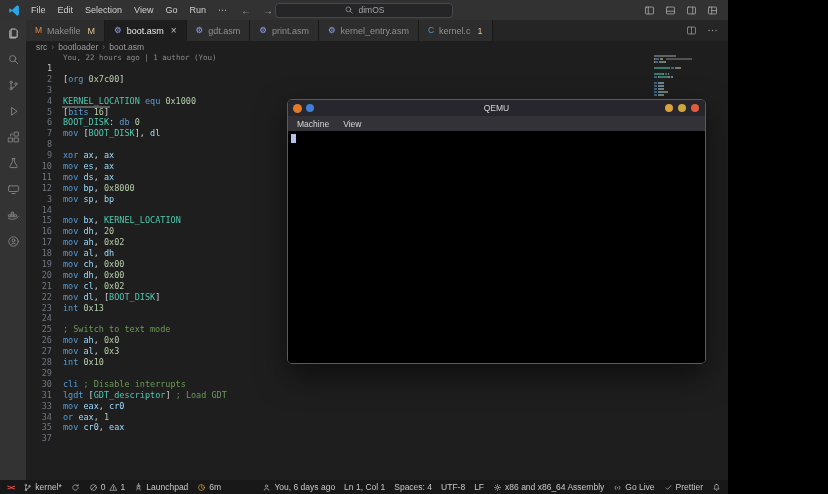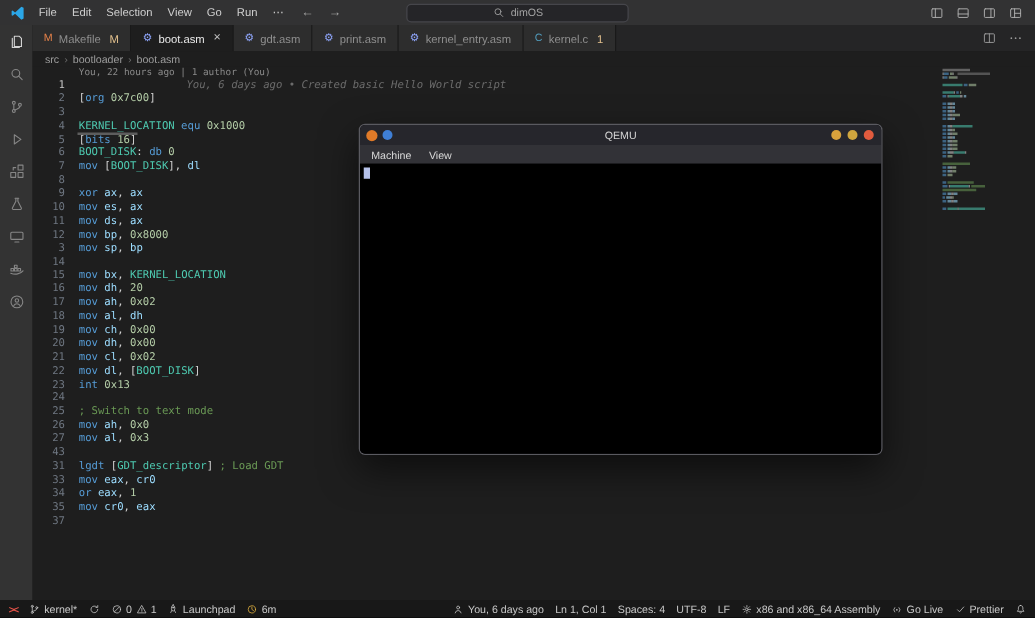--- a/index.html
+++ b/index.html
@@ -1,16 +1,16 @@
 <!DOCTYPE html>
 <html><head>
 <meta charset="utf-8">
 <style>
   html,body{margin:0;padding:0;background:#000;}
-  .app{position:relative;width:828px;height:494px;overflow:hidden;background:#1e1e1e;
+  .app{position:relative;width:728px;height:494px;overflow:hidden;background:#1e1e1e;
        font-family:"Liberation Sans",sans-serif;color:#ccc;cursor:default;}
   
   .titlebar{position:absolute;top:0;left:0;right:0;height:20px;background:#323233;
             display:flex;align-items:center;padding-left:8px;font-size:9px;color:#cfcfcf;z-index:40;}
   .vscode-logo{display:flex;margin-right:4px;}
   .vscode-logo svg{width:13px;height:13px;}
   .menus{display:flex;}
   .menu-item{padding:0 6px;}
   .nav-arrows{position:absolute;left:241px;top:0;height:20px;display:flex;align-items:center;gap:12px;
               color:#a8a8a8;font-size:10px;}
@@ -277,21 +277,21 @@
       <div class="breadcrumb">
           <span class="crumb">src</span>
           <span class="crumb-sep">›</span>
           <span class="crumb">bootloader</span>
           <span class="crumb-sep">›</span>
           <span class="crumb">boot.asm</span>
         </div>
       <div class="editor">
         <div class="codelens">You, 22 hours ago | 1 author (You)</div>
         <div>
-            <div class="code-line"><span class="ln active">1</span><span class="line-text boxed"><span class="tk-pun">[</span><span class="tk-kw">bits</span><span class="tk-pln"> </span><span class="tk-num">16</span><span class="tk-pun">]</span></span><span class="blame">You, 6 days ago • Created basic Hello World script</span></div>
+            <div class="code-line"><span class="ln active">1</span><span class="line-text boxed"><span class="tk-pun">[</span><span class="tk-kw">bits</span><span class="tk-pln"> </span><span class="tk-num">16</span><span class="tk-pun">]</span></span></div>
             <div class="code-line"><span class="ln">2</span><span class="line-text"><span class="tk-pun">[</span><span class="tk-kw">org</span><span class="tk-pln"> </span><span class="tk-num">0x7c00</span><span class="tk-pun">]</span></span></div>
             <div class="code-line"><span class="ln">3</span><span class="line-text"></span></div>
             <div class="code-line"><span class="ln">4</span><span class="line-text"><span class="tk-lbl">KERNEL_LOCATION</span><span class="tk-pln"> </span><span class="tk-kw">equ</span><span class="tk-pln"> </span><span class="tk-num">0x1000</span></span></div>
             <div class="code-line"><span class="ln">5</span><span class="line-text"></span></div>
             <div class="code-line"><span class="ln">6</span><span class="line-text"><span class="tk-lbl">BOOT_DISK</span><span class="tk-pun">:</span><span class="tk-pln"> </span><span class="tk-kw">db</span><span class="tk-pln"> </span><span class="tk-num">0</span></span></div>
             <div class="code-line"><span class="ln">7</span><span class="line-text"><span class="tk-kw">mov</span><span class="tk-pln"> </span><span class="tk-pun">[</span><span class="tk-lbl">BOOT_DISK</span><span class="tk-pun">],</span><span class="tk-pln"> </span><span class="tk-reg">dl</span></span></div>
             <div class="code-line"><span class="ln">8</span><span class="line-text"></span></div>
             <div class="code-line"><span class="ln">9</span><span class="line-text"><span class="tk-kw">xor</span><span class="tk-pln"> </span><span class="tk-reg">ax</span><span class="tk-pun">, </span><span class="tk-reg">ax</span></span></div>
             <div class="code-line"><span class="ln">10</span><span class="line-text"><span class="tk-kw">mov</span><span class="tk-pln"> </span><span class="tk-reg">es</span><span class="tk-pun">, </span><span class="tk-reg">ax</span></span></div>
             <div class="code-line"><span class="ln">11</span><span class="line-text"><span class="tk-kw">mov</span><span class="tk-pln"> </span><span class="tk-reg">ds</span><span class="tk-pun">, </span><span class="tk-reg">ax</span></span></div>
@@ -304,21 +304,23 @@
             <div class="code-line"><span class="ln">18</span><span class="line-text"><span class="tk-kw">mov</span><span class="tk-pln"> </span><span class="tk-reg">al</span><span class="tk-pun">, </span><span class="tk-reg">dh</span></span></div>
             <div class="code-line"><span class="ln">19</span><span class="line-text"><span class="tk-kw">mov</span><span class="tk-pln"> </span><span class="tk-reg">ch</span><span class="tk-pun">, </span><span class="tk-num">0x00</span></span></div>
             <div class="code-line"><span class="ln">20</span><span class="line-text"><span class="tk-kw">mov</span><span class="tk-pln"> </span><span class="tk-reg">dh</span><span class="tk-pun">, </span><span class="tk-num">0x00</span></span></div>
             <div class="code-line"><span class="ln">21</span><span class="line-text"><span class="tk-kw">mov</span><span class="tk-pln"> </span><span class="tk-reg">cl</span><span class="tk-pun">, </span><span class="tk-num">0x02</span></span></div>
             <div class="code-line"><span class="ln">22</span><span class="line-text"><span class="tk-kw">mov</span><span class="tk-pln"> </span><span class="tk-reg">dl</span><span class="tk-pun">, [</span><span class="tk-lbl">BOOT_DISK</span><span class="tk-pun">]</span></span></div>
             <div class="code-line"><span class="ln">23</span><span class="line-text"><span class="tk-kw">int</span><span class="tk-pln"> </span><span class="tk-num">0x13</span></span></div>
             <div class="code-line"><span class="ln">24</span><span class="line-text"></span></div>
             <div class="code-line"><span class="ln">25</span><span class="line-text"><span class="tk-cmt">; Switch to text mode</span></span></div>
             <div class="code-line"><span class="ln">26</span><span class="line-text"><span class="tk-kw">mov</span><span class="tk-pln"> </span><span class="tk-reg">ah</span><span class="tk-pun">, </span><span class="tk-num">0x0</span></span></div>
             <div class="code-line"><span class="ln">27</span><span class="line-text"><span class="tk-kw">mov</span><span class="tk-pln"> </span><span class="tk-reg">al</span><span class="tk-pun">, </span><span class="tk-num">0x3</span></span></div>
-            <div class="code-line"><span class="ln">43</span><span class="line-text"></span></div>
+            <div class="code-line"><span class="ln">28</span><span class="line-text"><span class="tk-kw">int</span><span class="tk-pln"> </span><span class="tk-num">0x10</span></span></div>
+            <div class="code-line"><span class="ln">29</span><span class="line-text"></span></div>
+            <div class="code-line"><span class="ln">30</span><span class="line-text"><span class="tk-kw">cli</span><span class="tk-pln"> </span><span class="tk-cmt">; Disable interrupts</span></span></div>
             <div class="code-line"><span class="ln">31</span><span class="line-text"><span class="tk-kw">lgdt</span><span class="tk-pln"> </span><span class="tk-pun">[</span><span class="tk-lbl">GDT_descriptor</span><span class="tk-pun">]</span><span class="tk-pln"> </span><span class="tk-cmt">; Load GDT</span></span></div>
             <div class="code-line"><span class="ln">33</span><span class="line-text"><span class="tk-kw">mov</span><span class="tk-pln"> </span><span class="tk-reg">eax</span><span class="tk-pun">, </span><span class="tk-reg">cr0</span></span></div>
             <div class="code-line"><span class="ln">34</span><span class="line-text"><span class="tk-kw">or</span><span class="tk-pln"> </span><span class="tk-reg">eax</span><span class="tk-pun">, </span><span class="tk-num">1</span></span></div>
             <div class="code-line"><span class="ln">35</span><span class="line-text"><span class="tk-kw">mov</span><span class="tk-pln"> </span><span class="tk-reg">cr0</span><span class="tk-pun">, </span><span class="tk-reg">eax</span></span></div>
             <div class="code-line"><span class="ln">37</span></div>
           </div>
         <div class="minimap">
           <div>
               <div class="mm-line">
                 <span class="mm-seg" style="color: rgb(154, 154, 154); width: 22px;"></span>

